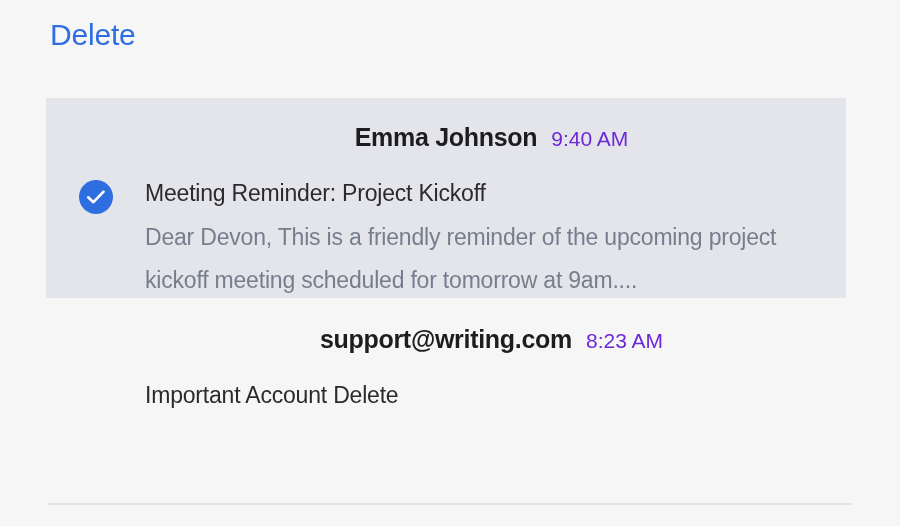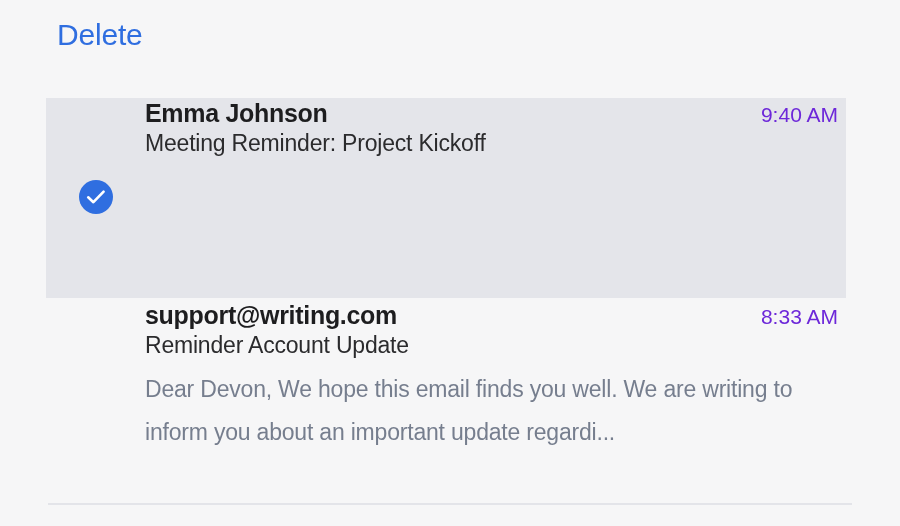--- a/index.html
+++ b/index.html
@@ -38,21 +38,21 @@
     color: #2f6ee0;
     letter-spacing: -0.2px;
     background: none;
     border: none;
     padding: 0;
     margin: 0;
     cursor: pointer;
     font-family: inherit;
     white-space: nowrap;
   }
-  .toolbar-btn.left  { left: 57px; }
+  .toolbar-btn.left  { left: 50px; }
   .toolbar-btn.right { right: 63px; }
 
   
   .list {
     position: absolute;
     left: 0;
     top: 82px;
     width: 900px;
   }
   .row {
@@ -114,40 +114,41 @@
   .content {
     position: absolute;
     left: 145px;
     right: 62px;
     top: 16px;
   }
   .line-top {
     position: relative;
     display: flex;
     align-items: baseline;
-    justify-content: space-between;
+    justify-content: center;
+    margin-top: 24px;
   }
   .sender {
     font-size: 25px;
     line-height: 30px;
     font-weight: 700;
     color: #1d1d1f;
     letter-spacing: -0.3px;
     white-space: nowrap;
   }
   .time {
     font-size: 21px;
     line-height: 26px;
     font-weight: 400;
     color: #6d28d9;
     white-space: nowrap;
     padding-left: 14px;
   }
   .subject {
-    margin-top: 1px;
+    margin-top: 27px;
     font-size: 23px;
     line-height: 28px;
     font-weight: 400;
     color: #2b2b2d;
     letter-spacing: -0.2px;
     white-space: nowrap;
     overflow: hidden;
   }
   .preview {
     margin-top: 9px;
@@ -188,35 +189,35 @@
           <svg viewBox="0 0 20 18" aria-hidden="true">
             <path d="M2.2 9.3 L7.4 14.2 L17.6 3.6" fill="none" stroke="#ffffff" stroke-width="2.6" stroke-linecap="round" stroke-linejoin="round"></path>
           </svg>
         </div>
         <div class="content">
           <div class="line-top">
             <span class="sender">Emma Johnson</span>
             <span class="time">9:40 AM</span>
           </div>
           <div class="subject">Meeting Reminder: Project Kickoff</div>
+          <div class="preview">Dear Devon, This is a friendly reminder of the upcoming project kickoff meeting scheduled for tomorrow at 9am....</div>
         </div>
       </div>
     </div>
 
     <div class="row">
       <div class="row-bg"></div>
       <div class="row-inner">
 
         <div class="content">
           <div class="line-top">
             <span class="sender">support@writing.com</span>
-            <span class="time">8:33 AM</span>
+            <span class="time">8:23 AM</span>
           </div>
-          <div class="subject">Reminder Account Update</div>
-          <div class="preview">Dear Devon, We hope this email finds you well. We are writing to inform you about an important update regardi...</div>
+          <div class="subject">Important Account Delete</div>
         </div>
       </div>
     </div>
 
   </div>
 
   <div class="divider"></div>
 
 </div>
 

